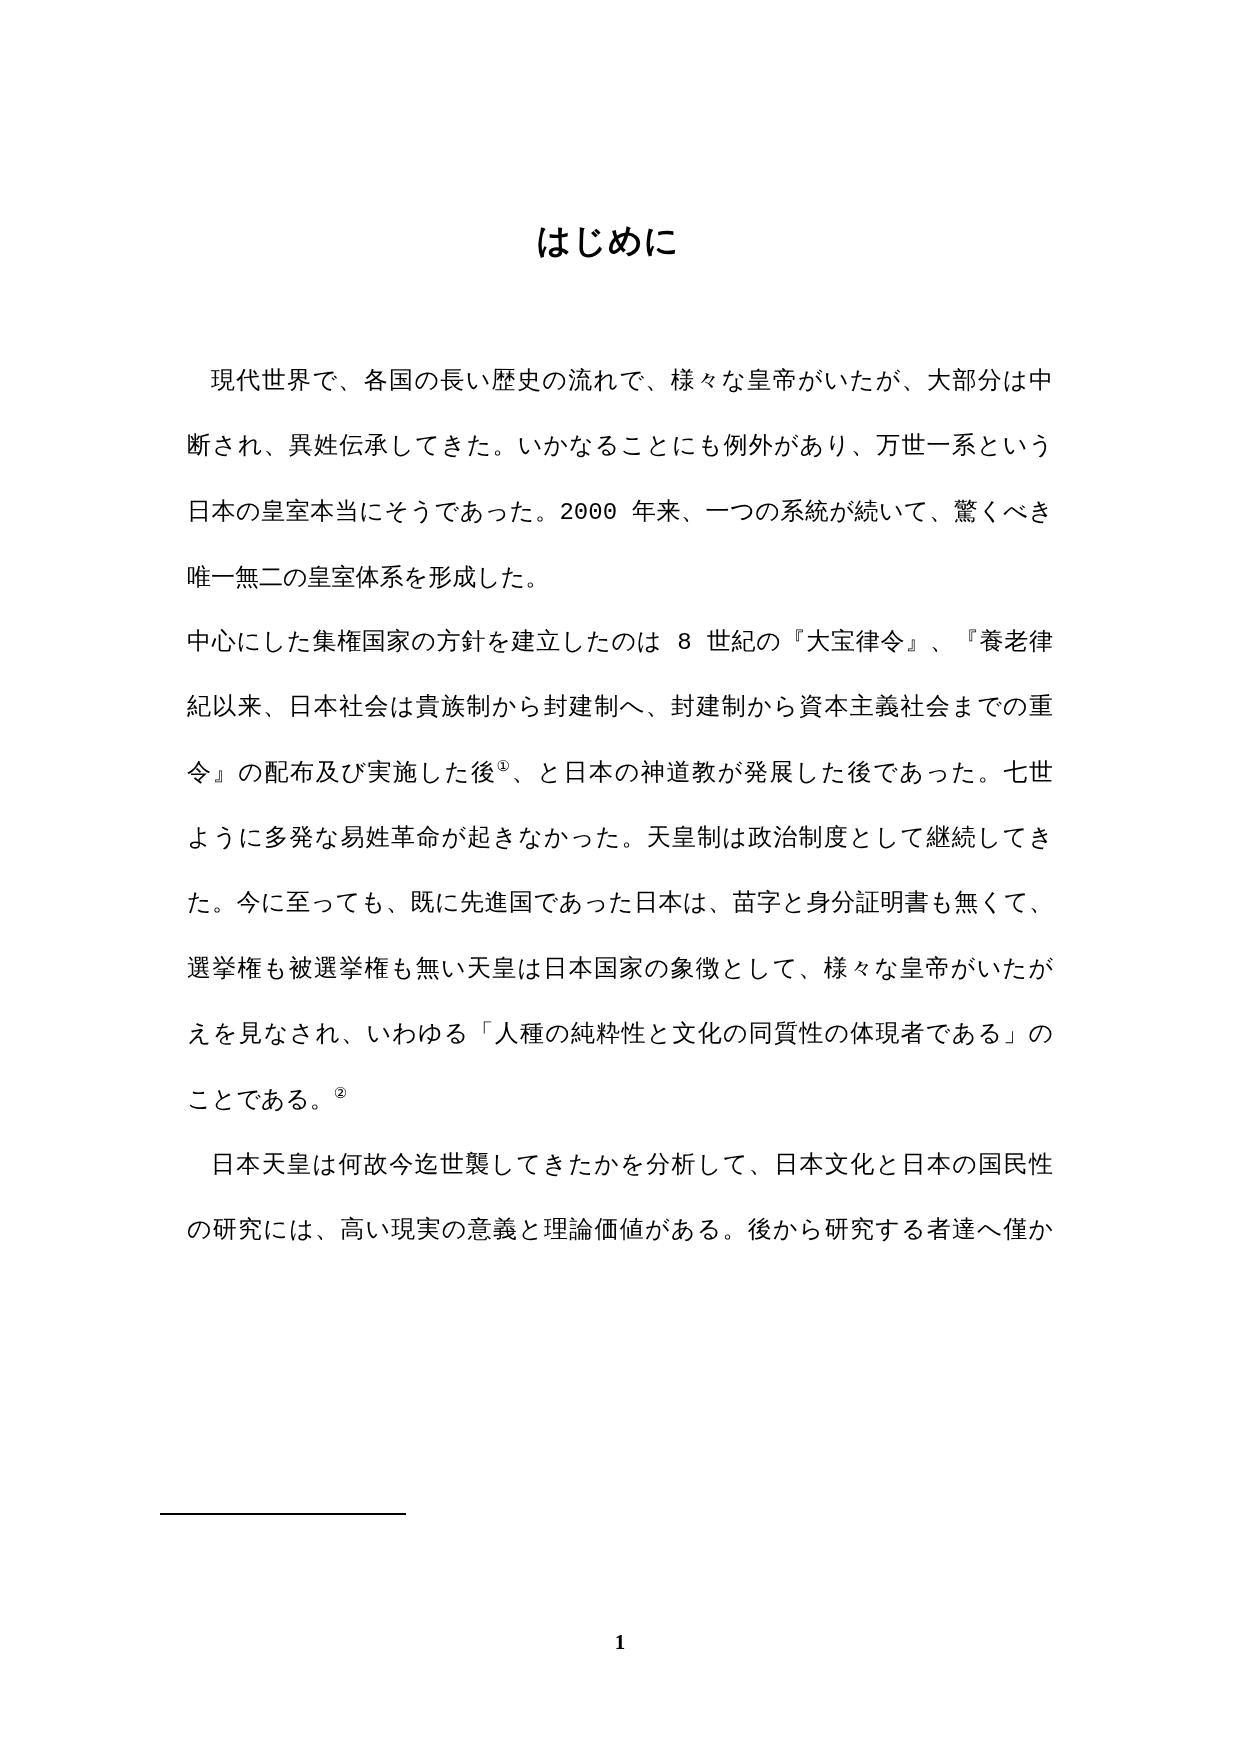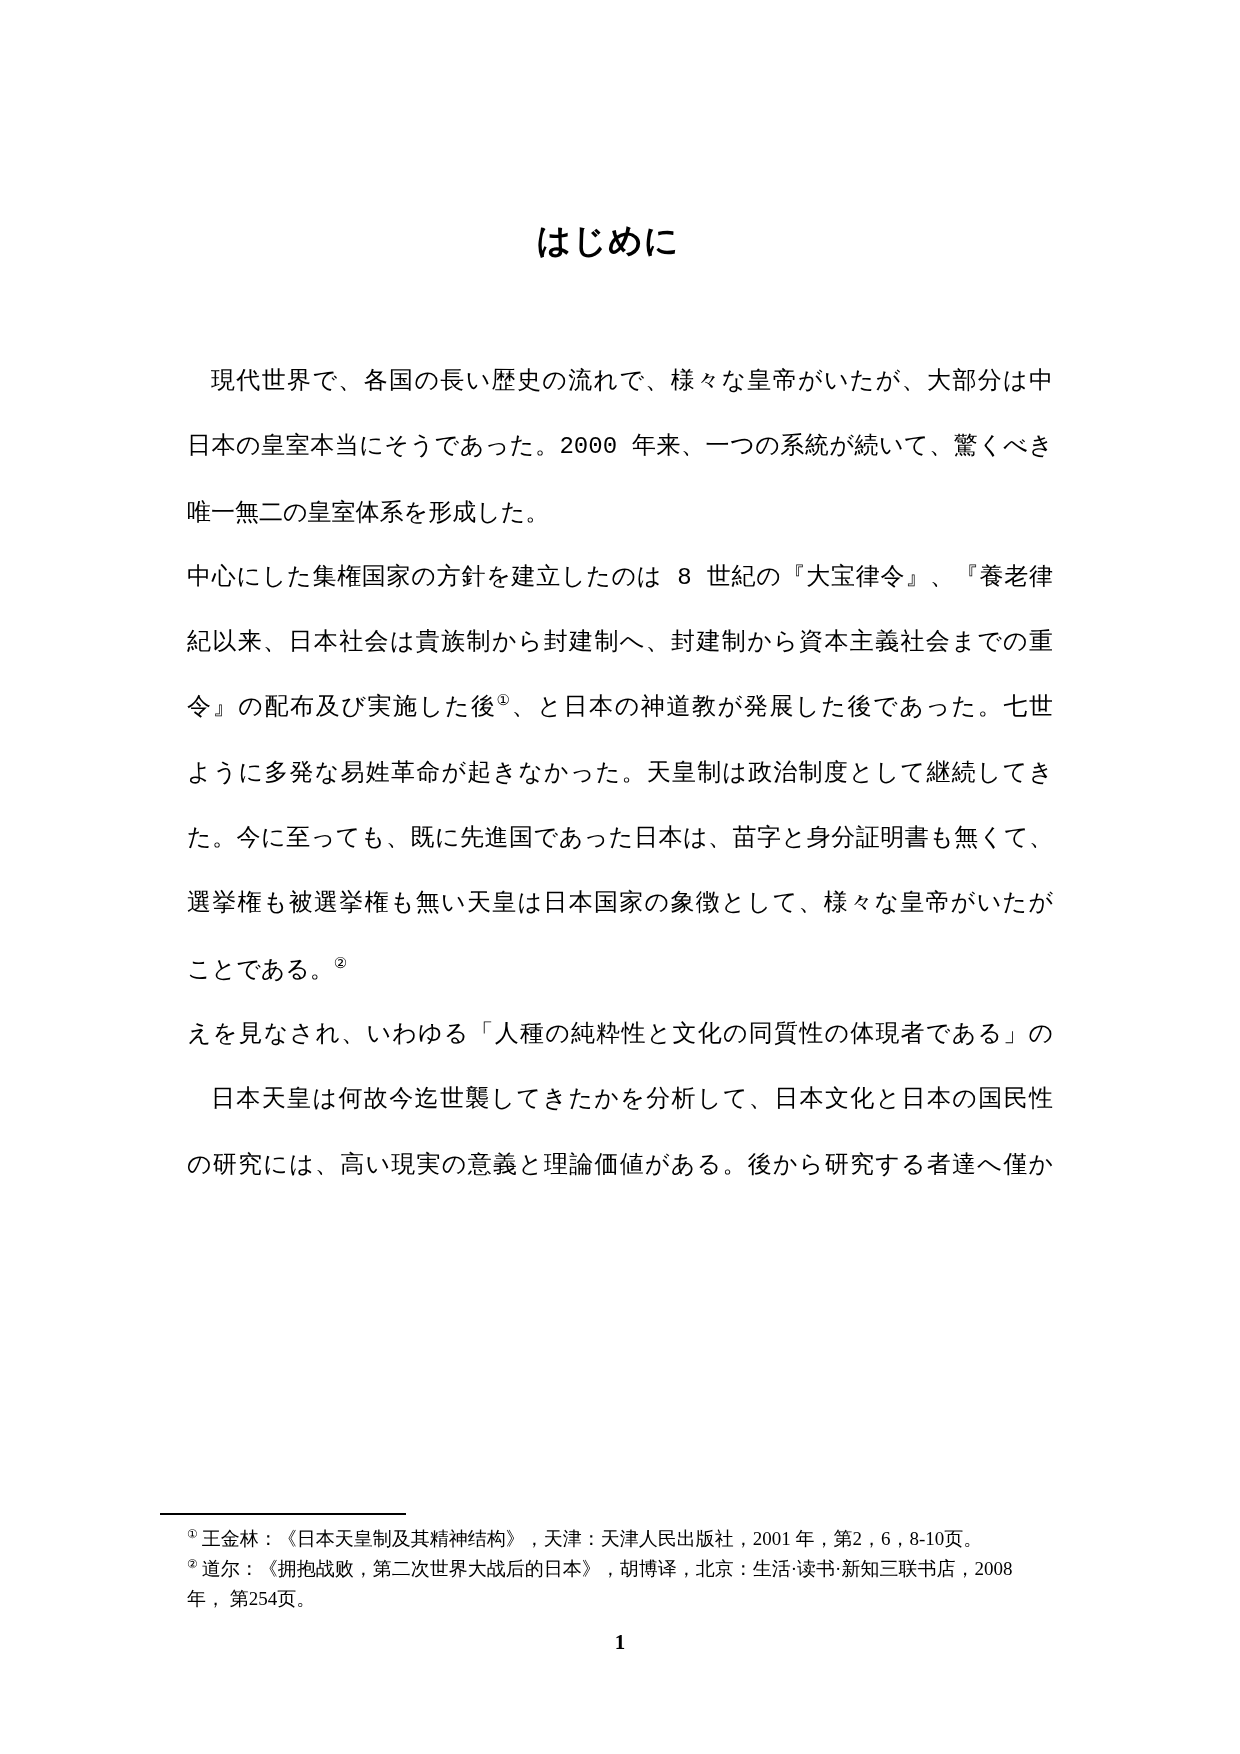--- a/index.html
+++ b/index.html
@@ -79,37 +79,33 @@
 </style>
 </head>
 <body>
 
 <div class="page">
 
   <div class="doc-title">はじめに</div>
 
   <div class="body-text">
       <div class="line indent fill"><span>現代世界で、各国の長い歴史の流れで、様々な皇帝がいたが、大部分は中</span></div>
+      <div class="line fill"><span>断され、異姓伝承してきた。いかなることにも例外があり、万世一系という</span></div>
       <div class="line fill"><span>日本の皇室本当にそうであった。2000 年来、一つの系統が続いて、驚くべき</span></div>
       <div class="line"><span>唯一無二の皇室体系を形成した。</span></div>
       <div class="line fill"><span>中心にした集権国家の方針を建立したのは 8 世紀の『大宝律令』、『養老律</span></div>
       <div class="line fill"><span>紀以来、日本社会は貴族制から封建制へ、封建制から資本主義社会までの重</span></div>
       <div class="line fill"><span>令』の配布及び実施した後</span><span class="sup">①</span><span>、と日本の神道教が発展した後であった。七世</span></div>
       <div class="line fill"><span>ように多発な易姓革命が起きなかった。天皇制は政治制度として継続してき</span></div>
       <div class="line fill"><span>た。今に至っても、既に先進国であった日本は、苗字と身分証明書も無くて、</span></div>
       <div class="line fill"><span>選挙権も被選挙権も無い天皇は日本国家の象徴として、様々な皇帝がいたが</span></div>
+      <div class="line fill"><span>えを見なされ、いわゆる「人種の純粋性と文化の同質性の体現者である」の</span></div>
       <div class="line"><span>ことである。</span><span class="sup">②</span></div>
-      <div class="line fill"><span>えを見なされ、いわゆる「人種の純粋性と文化の同質性の体現者である」の</span></div>
       <div class="line indent fill"><span>日本天皇は何故今迄世襲してきたかを分析して、日本文化と日本の国民性</span></div>
       <div class="line fill"><span>の研究には、高い現実の意義と理論価値がある。後から研究する者達へ僅か</span></div>
     </div>
 
   <div class="footnote-sep"></div>
 
-  <div class="footnotes">
-      <div class="fn-line"><span class="fn-marker">①</span><span>王金林：《日本天皇制及其精神结构》，天津：天津人民出版社，2001 年，第2，6，8-10页。</span></div>
-      <div class="fn-line"><span class="fn-marker">②</span><span>道尔：《拥抱战败，第二次世界大战后的日本》，胡博译，北京：生活·读书·新知三联书店，2008</span></div>
-      <div class="fn-line"><span>年， 第254页。</span></div>
-    </div>
 
   <div class="page-number">1</div>
 
 </div>
 
 </body></html>

